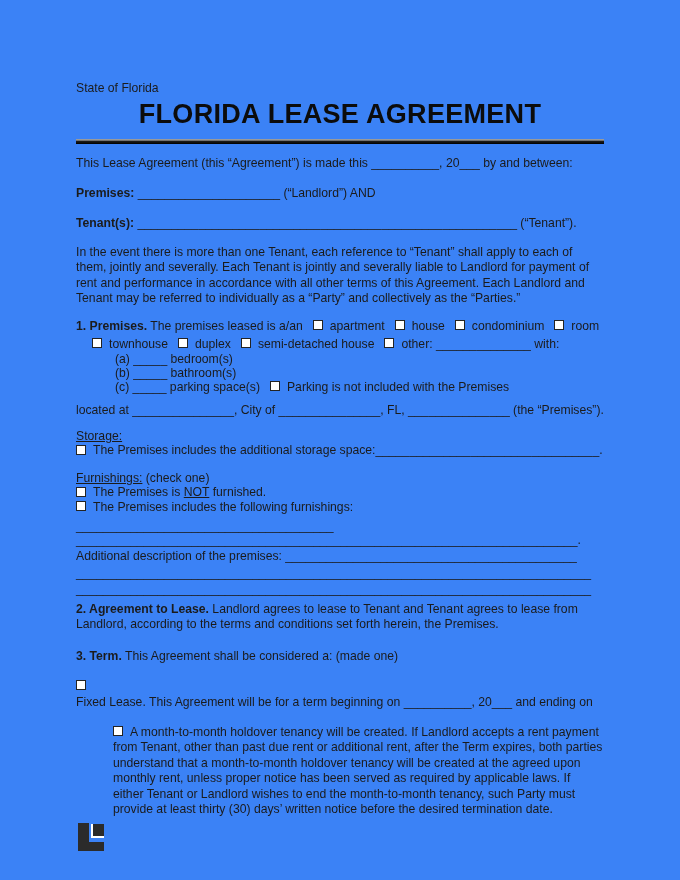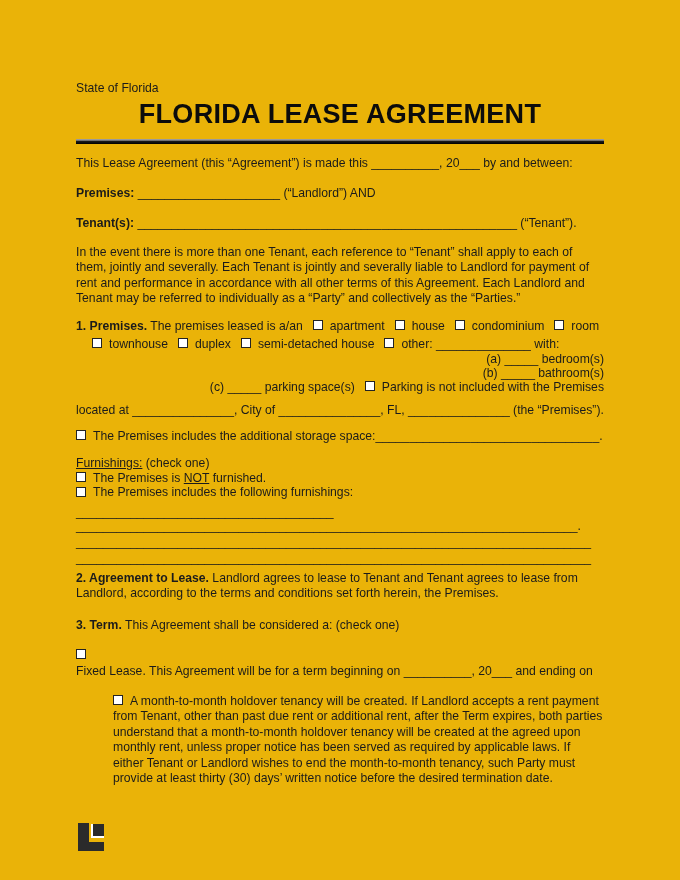--- a/index.html
+++ b/index.html
@@ -1,21 +1,21 @@
 <!DOCTYPE html>
 <html><head>
 <meta charset="utf-8">
 <style>
   html,body{margin:0;padding:0;background:#ffffff;}
   .page{
     position:relative;
     width:680px;height:880px;
     box-sizing:border-box;
     padding:81px 76px 0 76px;
-    background:#eab308;
+    background:#3b82f6;
     font-family:"Liberation Sans","DejaVu Sans",sans-serif;
     font-size:12.2px;
     line-height:15.5px;
     color:#1b1b1b;
     overflow:hidden;
   }
   p{margin:0;}
   b{font-weight:700;}
   .ul{text-decoration:underline;}
   .nowrap{white-space:nowrap;}
@@ -32,21 +32,21 @@
     background:linear-gradient(to bottom,#9a9a9a 0%,#9a9a9a 22%,#1a1a1a 48%,#000 100%);
   }
 
   .l-made{margin-bottom:14.5px;}
   .l-landlord{margin-bottom:14.5px;}
   .l-tenant{margin-bottom:13.5px;}
   .l-joint{margin-bottom:11px;}
 
   .row1{line-height:16px;margin-bottom:2px;white-space:nowrap;}
   .row2{line-height:16px;margin-left:16px;}
-  .abc{line-height:14px;margin-left:39px;text-align:right;}
+  .abc{line-height:14px;margin-left:39px;}
   .l-located{margin-top:9px;margin-bottom:10.5px;}
 
   .sub{line-height:14.5px;}
   .l-furnhead{margin-top:13px;}
   .blank-short{line-height:14px;margin-top:5px;}
   .blank{line-height:14px;}
   .l-additional{margin-top:2px;line-height:14.5px;}
 
   .l-sec2{margin-top:5px;margin-bottom:16px;}
   .l-sec3{margin-bottom:13.5px;}
@@ -90,35 +90,37 @@
   <p class="row1"><b>1. Premises.</b><span> The premises leased is a/an</span><span class="opt"><span class="cb"></span><span>apartment</span></span><span class="opt"><span class="cb"></span><span>house</span></span><span class="opt"><span class="cb"></span><span>condominium</span></span><span class="opt"><span class="cb"></span><span>room</span></span></p>
 
   <p class="row2"><span class="opt opt-first"><span class="cb"></span><span>townhouse</span></span><span class="opt"><span class="cb"></span><span>duplex</span></span><span class="opt"><span class="cb"></span><span>semi-detached house</span></span><span class="opt"><span class="cb"></span><span>other:</span></span><span> ______________ with:</span></p>
 
   <p class="abc">(a) _____ bedroom(s)</p>
   <p class="abc">(b) _____ bathroom(s)</p>
   <p class="abc"><span>(c) _____ parking space(s)</span><span class="opt"><span class="cb"></span><span>Parking is not included with the Premises</span></span></p>
 
   <p class="l-located">located at _______________, City of _______________, FL, _______________ (the “Premises”).</p>
 
+  <p class="sub"><span class="ul">Storage:</span></p>
   <p class="sub"><span class="cb"></span><span>The Premises includes the additional storage space:_________________________________.</span></p>
 
   <p class="sub l-furnhead"><span class="ul">Furnishings:</span><span> (check one)</span></p>
   <p class="sub"><span class="cb"></span><span>The Premises is </span><span class="ul">NOT</span><span> furnished.</span></p>
   <p class="sub"><span class="cb"></span><span>The Premises includes the following furnishings:</span></p>
 
   <p class="blank-short">______________________________________</p>
   <p class="blank">__________________________________________________________________________.</p>
 
+  <p class="l-additional">Additional description of the premises: ___________________________________________</p>
   <p class="l-additional">____________________________________________________________________________</p>
   <p class="l-additional">____________________________________________________________________________</p>
 
   <p class="l-sec2"><b>2. Agreement to Lease.</b><span> Landlord agrees to lease to Tenant and Tenant agrees to lease from Landlord, according to the terms and conditions set forth herein, the Premises.</span></p>
 
-  <p class="l-sec3"><b>3. Term.</b><span> This Agreement shall be considered a: (check one)</span></p>
+  <p class="l-sec3"><b>3. Term.</b><span> This Agreement shall be considered a: (made one)</span></p>
 
   <p class="l-fixed"><span class="cb"></span><span class="nowrap">Fixed Lease. This Agreement will be for a term beginning on __________, 20___ and ending on</span><br></p>
 
   <p class="l-holdover"><span class="cb"></span><span>A month-to-month holdover tenancy will be created. If Landlord accepts a rent payment from Tenant, other than past due rent or additional rent, after the Term expires, both parties understand that a month-to-month holdover tenancy will be created at the agreed upon monthly rent, unless proper notice has been served as required by applicable laws. If either Tenant or Landlord wishes to end the month-to-month tenancy, such Party must provide at least thirty (30) days’ written notice before the desired termination date.</span></p>
 
   <div class="logo">
       <i class="v"></i>
       <i class="h"></i>
       <i class="s"></i>
     </div>

